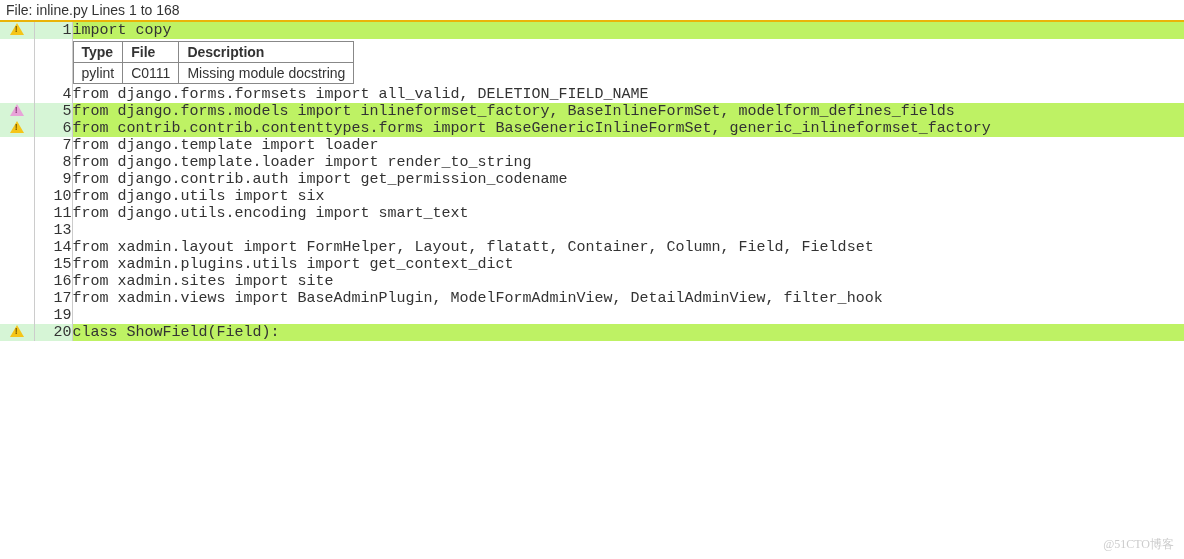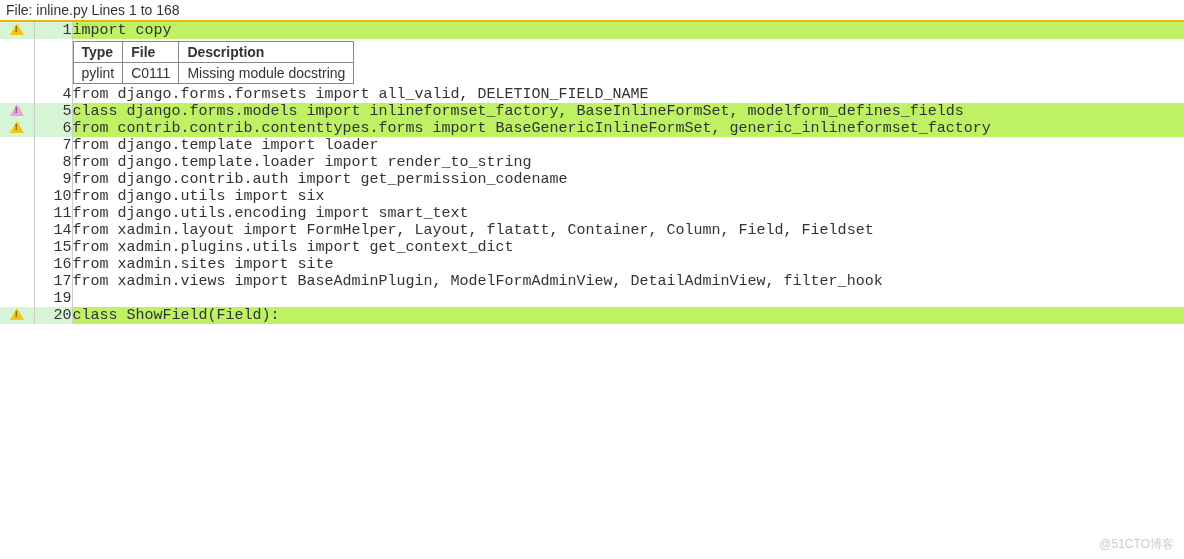--- a/index.html
+++ b/index.html
@@ -96,20 +96,21 @@
     left: -2px; top: 1px;
     font-size: 9px;
     color: #8a3d7a;
     font-weight: bold;
   }
   .watermark {
     position: fixed;
     right: 10px; bottom: 6px;
     color: #ccc;
     font-size: 12px;
+    font-family: Liberation Serif, serif;
   }
 </style>
 </head>
 <body>
 
 <div class="file-header">File: inline.py Lines 1 to 168</div>
 
 <table class="code-table">
 
 <tbody>
@@ -142,21 +143,21 @@
 
 <tr>
   <td class="gutter-icon"></td>
   <td class="line-no">4</td>
   <td class="code-cell">from django.forms.formsets import all_valid, DELETION_FIELD_NAME</td>
 </tr>
 
 <tr class="row-hl">
   <td class="gutter-icon"><span class="warn-pink"></span></td>
   <td class="line-no">5</td>
-  <td class="code-cell">class django.forms.models import inlineformset_factory, BaseInlineFormSet, modelform_defines_fields</td>
+  <td class="code-cell">from django.forms.models import inlineformset_factory, BaseInlineFormSet, modelform_defines_fields</td>
 </tr>
 
 <tr class="row-hl">
   <td class="gutter-icon"><span class="warn-icon"></span></td>
   <td class="line-no">6</td>
   <td class="code-cell">from contrib.contrib.contenttypes.forms import BaseGenericInlineFormSet, generic_inlineformset_factory</td>
 </tr>
 
 <tr>
   <td class="gutter-icon"></td>
@@ -178,20 +179,25 @@
   <td class="line-no">10</td>
   <td class="code-cell">from django.utils import six</td>
 </tr>
 <tr>
   <td class="gutter-icon"></td>
   <td class="line-no">11</td>
   <td class="code-cell">from django.utils.encoding import smart_text</td>
 </tr>
 <tr>
   <td class="gutter-icon"></td>
+  <td class="line-no">13</td>
+  <td class="code-cell"></td>
+</tr>
+<tr>
+  <td class="gutter-icon"></td>
   <td class="line-no">14</td>
   <td class="code-cell">from xadmin.layout import FormHelper, Layout, flatatt, Container, Column, Field, Fieldset</td>
 </tr>
 <tr>
   <td class="gutter-icon"></td>
   <td class="line-no">15</td>
   <td class="code-cell">from xadmin.plugins.utils import get_context_dict</td>
 </tr>
 <tr>
   <td class="gutter-icon"></td>

